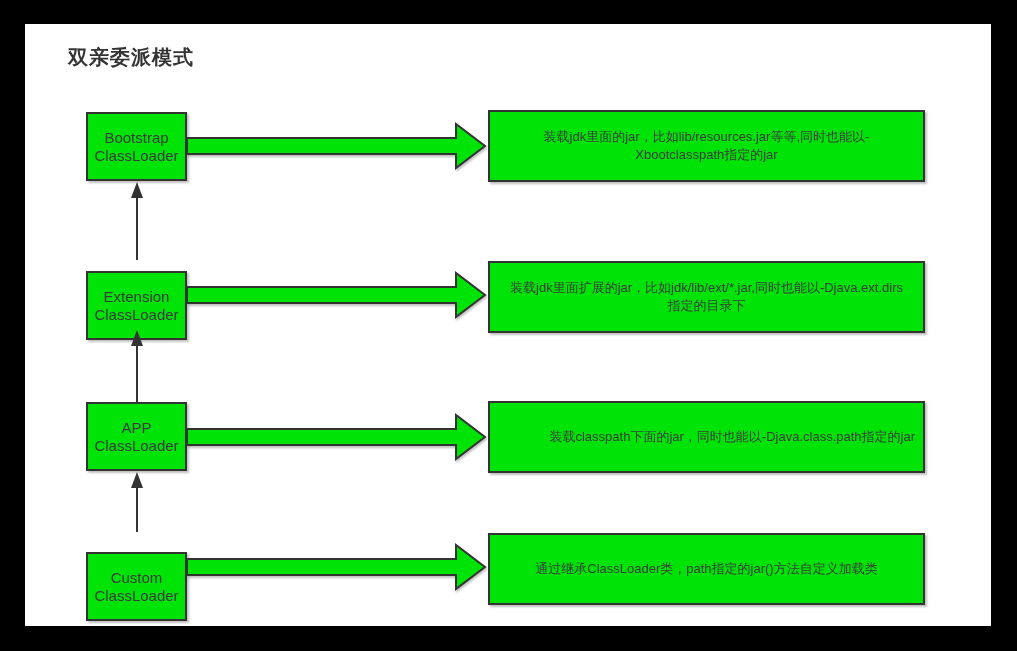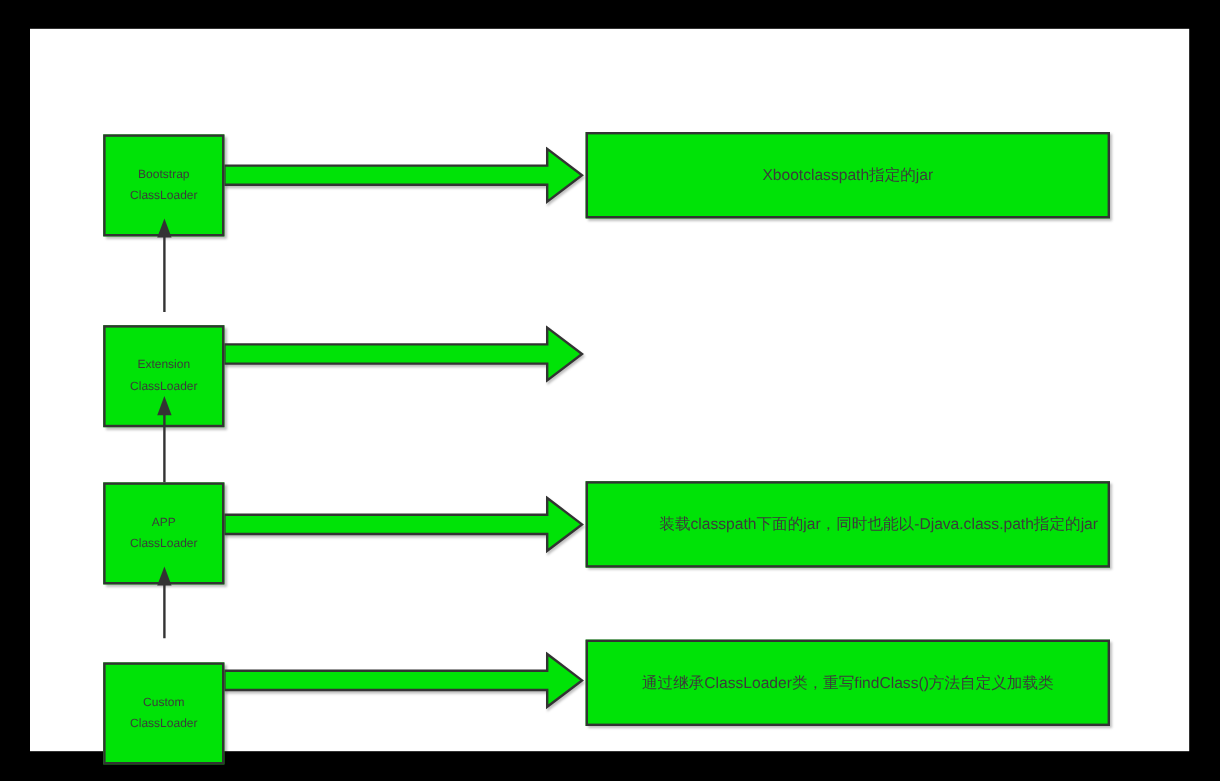--- a/index.html
+++ b/index.html
@@ -14,25 +14,25 @@
     position:absolute;left:25px;top:24px;
     width:966px;height:602px;
     background:#fff;
   }
   .title{
     position:absolute;left:43px;top:20px;
     font-size:20px;font-weight:bold;color:#333;
     letter-spacing:1px;margin:0;
   }
   .loader-box{
-    position:absolute;left:61px;width:101px;height:85px;
+    position:absolute;left:61px;width:101px;height:69px;
     box-sizing:border-box;
     background:#00e307;border:2px solid #333;
     display:flex;flex-direction:column;justify-content:center;align-items:center;
-    color:#3b3b3b;font-size:10px;line-height:18px;text-align:center;
+    color:#3b3b3b;font-size:15px;line-height:18px;text-align:center;
     box-shadow:2px 2px 2px rgba(0,0,0,0.25);
   }
   .desc-box{
     position:absolute;left:463px;width:437px;height:72px;
     box-sizing:border-box;
     background:#00e307;border:2px solid #333;
     display:flex;flex-direction:column;justify-content:center;align-items:center;
     color:#3b3b3b;font-size:13px;line-height:18px;text-align:center;
     padding:0 8px;
     box-shadow:2px 2px 2px rgba(0,0,0,0.25);
@@ -50,60 +50,66 @@
   .r4-box{top:528px;} .r4-arrow{top:519px;} .r4-desc{top:509px;}
   .v1{top:157px;height:79px;}
   .v2{top:305px;height:73px;}
   .v3{top:447px;height:61px;}
 </style>
 </head>
 <body>
 
 <div class="canvas">
 
+  <h1 class="title">双亲委派模式</h1>
 
   <div class="loader-box r1-box">
     <span>Bootstrap</span>
     <span>ClassLoader</span>
   </div>
   <svg class="h-arrow r1-arrow" viewBox="0 0 300 48">
     <polygon points="0,16 269,16 269,2 298,24 269,46 269,32 0,32" fill="#00e307" stroke="#333" stroke-width="2"></polygon>
   </svg>
   <div class="desc-box r1-desc">
+    <span>装载jdk里面的jar，比如lib/resources.jar等等,同时也能以-</span>
     <span>Xbootclasspath指定的jar</span>
   </div>
 
   <div class="loader-box r2-box">
     <span>Extension</span>
     <span>ClassLoader</span>
   </div>
   <svg class="h-arrow r2-arrow" viewBox="0 0 300 48">
     <polygon points="0,16 269,16 269,2 298,24 269,46 269,32 0,32" fill="#00e307" stroke="#333" stroke-width="2"></polygon>
   </svg>
+  <div class="desc-box r2-desc">
+    <span>装载jdk里面扩展的jar，比如jdk/lib/ext/*.jar,同时也能以-Djava.ext.dirs</span>
+    <span>指定的目录下</span>
+  </div>
 
   <div class="loader-box r3-box">
     <span>APP</span>
     <span>ClassLoader</span>
   </div>
   <svg class="h-arrow r3-arrow" viewBox="0 0 300 48">
     <polygon points="0,16 269,16 269,2 298,24 269,46 269,32 0,32" fill="#00e307" stroke="#333" stroke-width="2"></polygon>
   </svg>
   <div class="desc-box r3-desc">
     <span>装载classpath下面的jar，同时也能以-Djava.class.path指定的jar</span>
   </div>
 
   <div class="loader-box r4-box">
     <span>Custom</span>
     <span>ClassLoader</span>
   </div>
   <svg class="h-arrow r4-arrow" viewBox="0 0 300 48">
     <polygon points="0,16 269,16 269,2 298,24 269,46 269,32 0,32" fill="#00e307" stroke="#333" stroke-width="2"></polygon>
   </svg>
   <div class="desc-box r4-desc">
-    <span>通过继承ClassLoader类，重写findClass()方法自定义加载类</span>
+    <span>通过继承ClassLoader类，path指定的jar()方法自定义加载类</span>
   </div>
 
   <svg class="v-arrow v1" viewBox="0 0 16 79" preserveAspectRatio="none">
     <line x1="8" y1="79" x2="8" y2="14" stroke="#333" stroke-width="2"></line>
     <polygon points="8,1 2,17 14,17" fill="#333"></polygon>
   </svg>
   <svg class="v-arrow v2" viewBox="0 0 16 73" preserveAspectRatio="none">
     <line x1="8" y1="73" x2="8" y2="14" stroke="#333" stroke-width="2"></line>
     <polygon points="8,1 2,17 14,17" fill="#333"></polygon>
   </svg>

